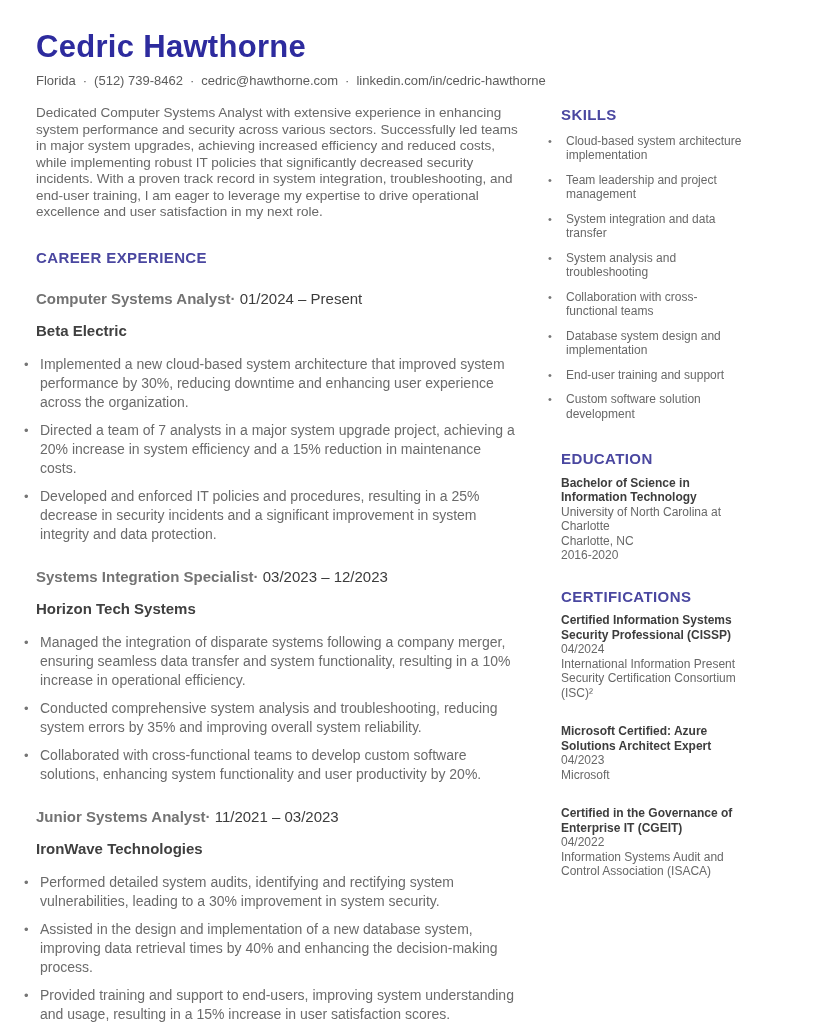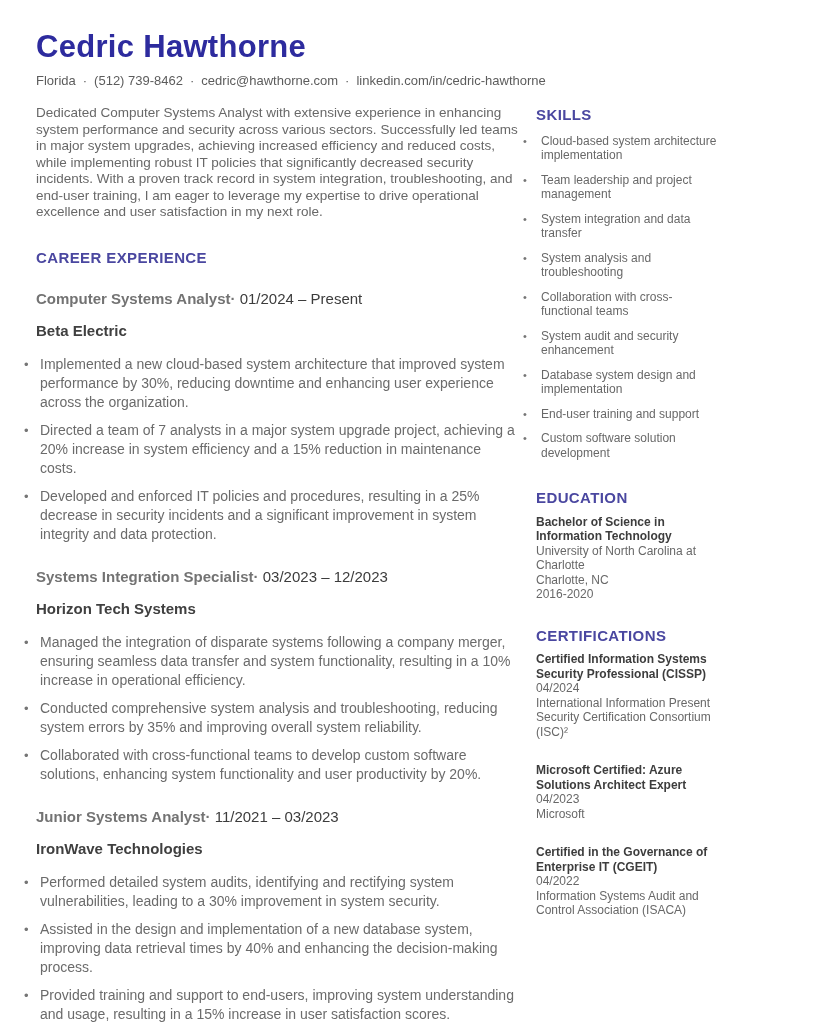--- a/index.html
+++ b/index.html
@@ -14,21 +14,21 @@
 
   
   .name {
     font-size: 31px; font-weight: 700; color: #2d2b9e;
     letter-spacing: 0.3px; line-height: 1.1;
   }
   .contact { margin-top: 9px; font-size: 13px; color: #5c5c5c; }
   .contact .sep { margin: 0 7px; color: #5c5c5c; }
 
   
-  .columns { display: flex; gap: 15px; margin-top: 17px; }
+  .columns { display: flex; gap: 40px; margin-top: 17px; }
   .main-col { width: 485px; flex: 0 0 485px; }
   .side-col { width: 184px; flex: 0 0 184px; }
 
   .summary { font-size: 13.5px; line-height: 16.5px; color: #686868; }
 
   h2.section-h {
     font-size: 15px; font-weight: 700; color: #4a47a0;
     letter-spacing: 0.4px; line-height: 1.1;
   }
   .main-col h2.section-h { margin-top: 29px; }
@@ -118,21 +118,20 @@
     <aside class="side-col">
 
       <section class="skills">
         <h2 class="section-h">SKILLS</h2>
         <ul class="slist" id="skills-list">
             <li>Cloud-based system architecture implementation</li>
             <li>Team leadership and project management</li>
             <li>System integration and data transfer</li>
             <li>System analysis and troubleshooting</li>
             <li>Collaboration with cross-functional teams</li>
-            <li>System audit and security enhancement</li>
             <li>Database system design and implementation</li>
             <li>End-user training and support</li>
             <li>Custom software solution development</li>
           </ul>
       </section>
 
       <section class="education">
         <h2 class="section-h">EDUCATION</h2>
         <div class="edu-block">
           <div class="edu-degree">Bachelor of Science in Information Technology</div>

